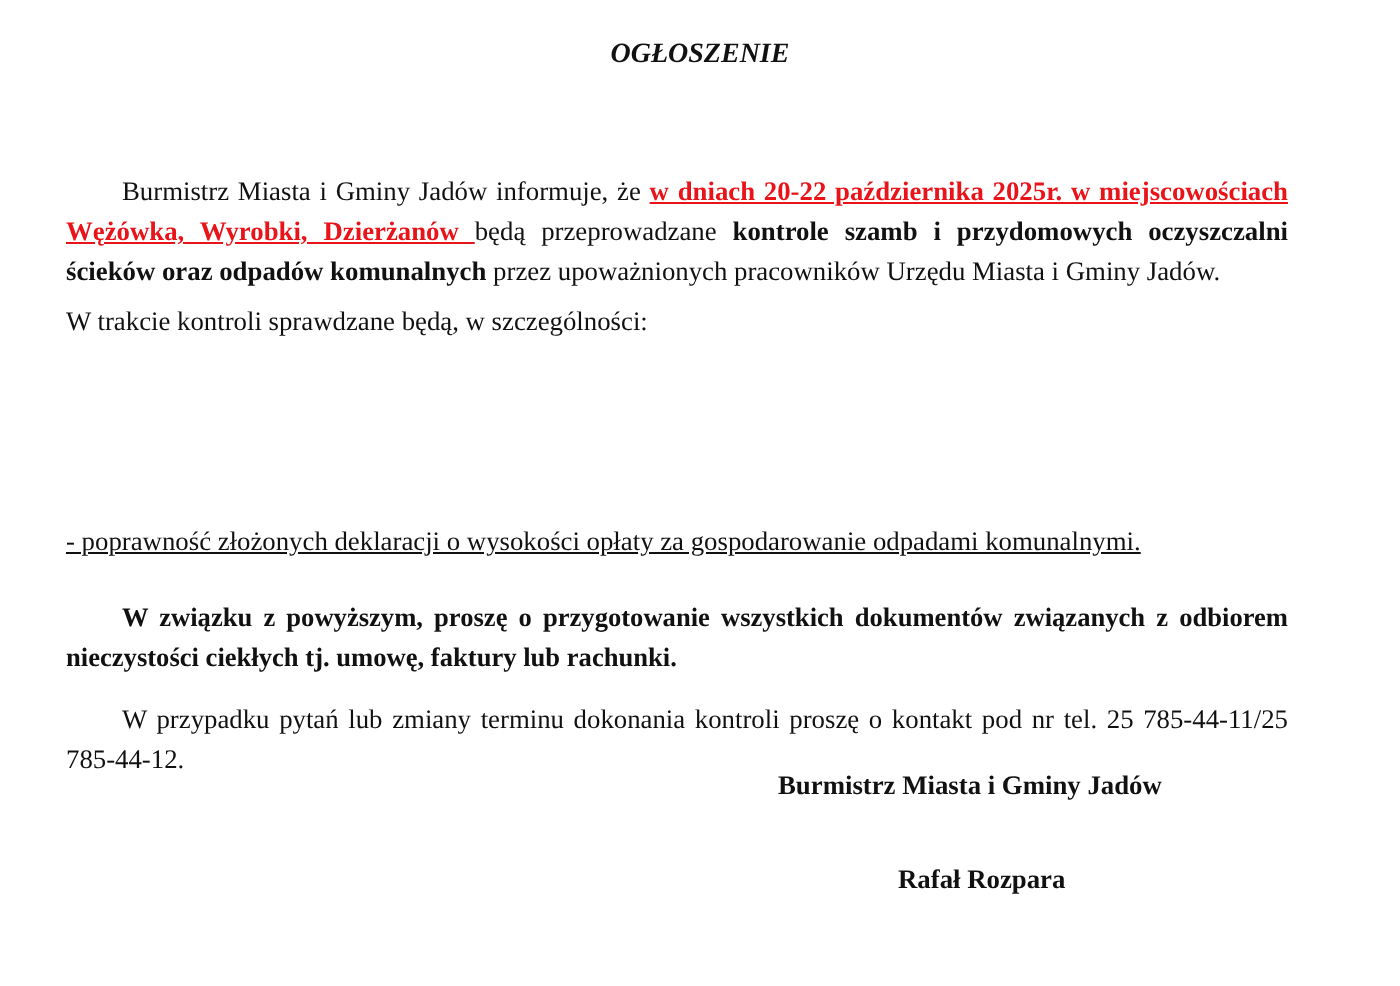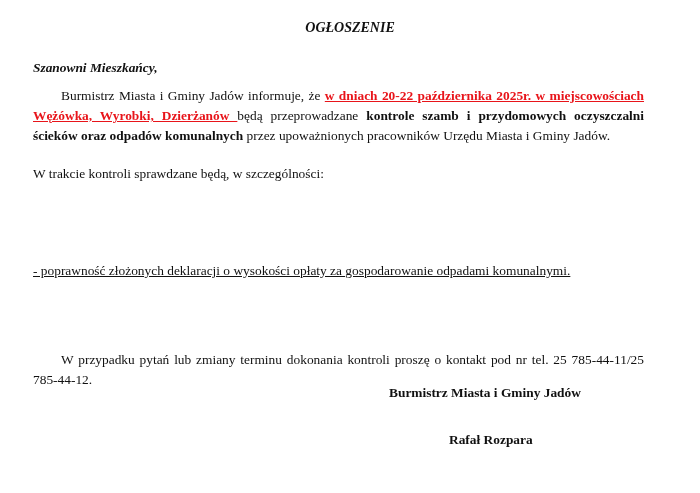--- a/index.html
+++ b/index.html
@@ -35,30 +35,30 @@
   }
   .line { position: absolute; left: 33px; white-space: nowrap; }
   .sig { position: absolute; font-weight: bold; white-space: nowrap; }
 </style>
 </head>
 <body>
 
 <div class="page">
   <div class="title">OGŁOSZENIE</div>
 
-  <div class="greet">Szanowni Mieszkańcy,</div>
 
   <div class="para indent" style="top:86px;"><span>Burmistrz Miasta i Gminy Jadów informuje, że </span><span class="red">w dniach 20-22 października 2025r. w miejscowościach Wężówka, Wyrobki, Dzierżanów </span><span>będą przeprowadzane </span><span class="b">kontrole szamb i przydomowych oczyszczalni ścieków oraz odpadów komunalnych</span><span> przez upoważnionych pracowników Urzędu Miasta i Gminy Jadów.</span></div>
 
-  <div class="line" style="top:166px;">W trakcie kontroli sprawdzane będą, w szczególności:</div>
+  <div class="line" style="top:153px;">W trakcie kontroli sprawdzane będą, w szczególności:</div>
 
 
 
 
   <div class="line u" style="top:263px;">- poprawność złożonych deklaracji o wysokości opłaty za gospodarowanie odpadami komunalnymi.</div>
 
+  <div class="para indent b" style="top:299px; font-size:13.3px;">W związku z powyższym, proszę o przygotowanie wszystkich dokumentów związanych z odbiorem nieczystości ciekłych tj. umowę, faktury lub rachunki.</div>
 
   <div class="para indent" style="top:350px;">W przypadku pytań lub zmiany terminu dokonania kontroli proszę o kontakt pod nr tel.  25 785-44-11/25 785-44-12.</div>
 
   <div class="sig" style="top:385px; left:389px;">Burmistrz Miasta i Gminy Jadów</div>
 
   <div class="sig" style="top:432px; left:449px;">Rafał Rozpara</div>
 </div>
 
 </body></html>

